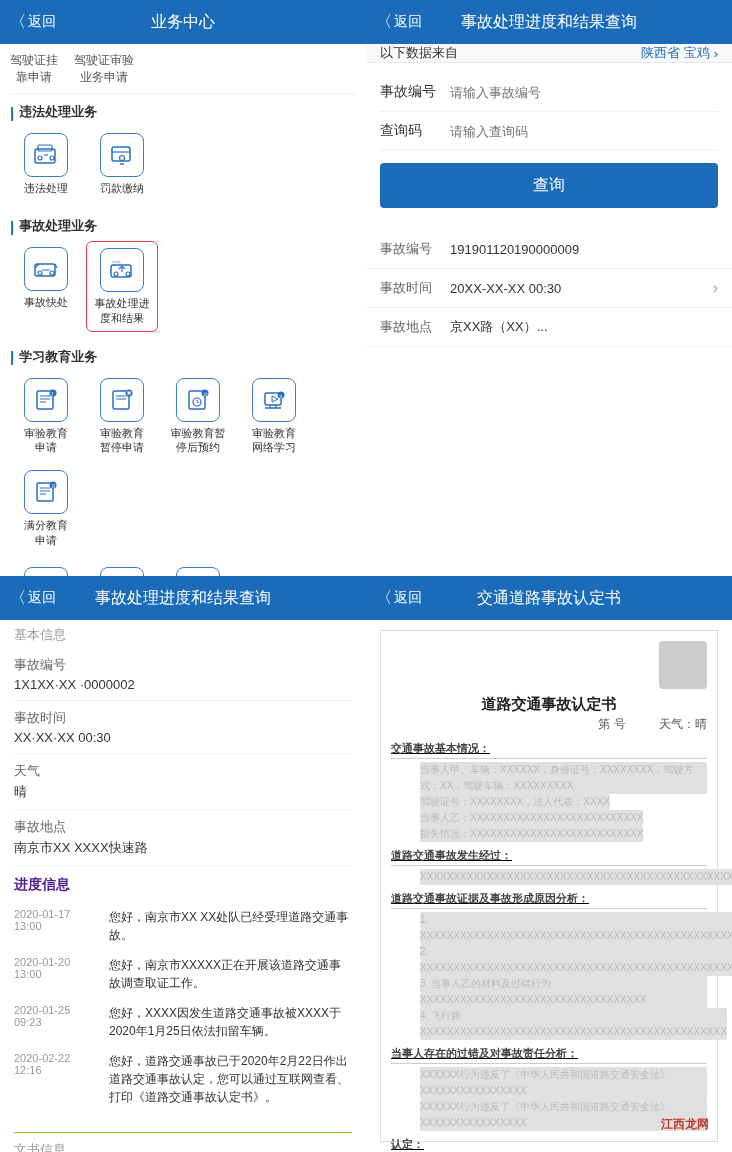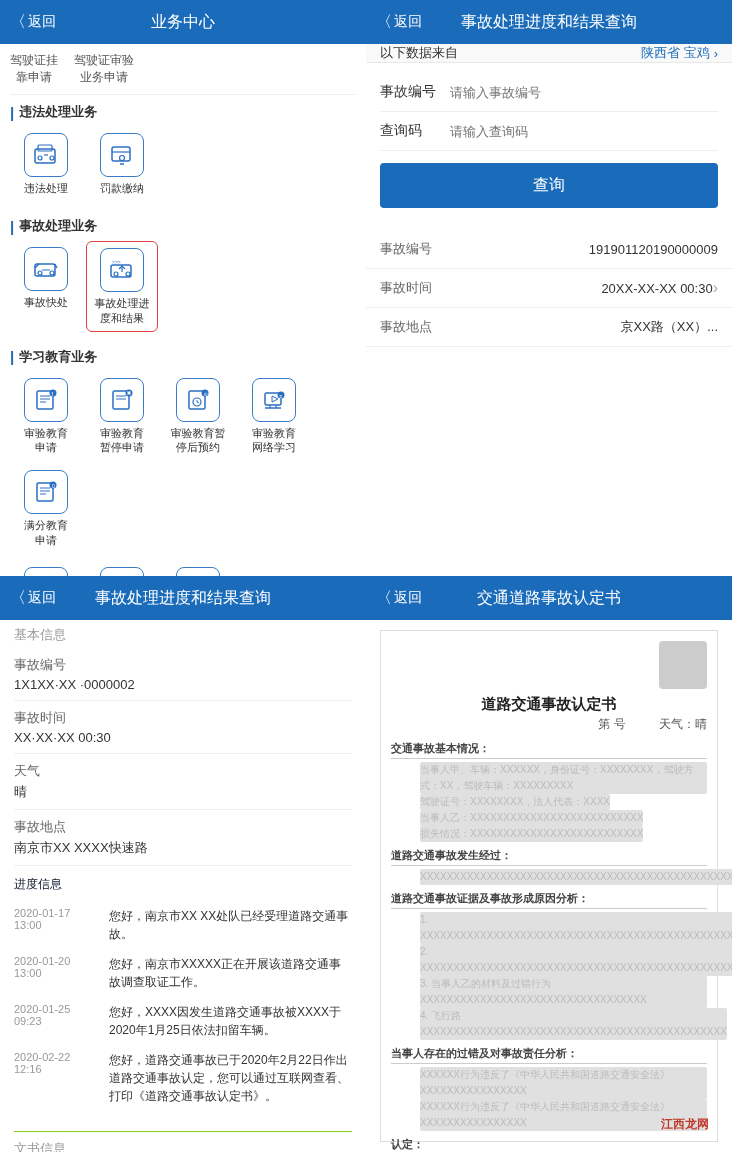--- a/index.html
+++ b/index.html
@@ -29,47 +29,47 @@
     .q2 { background: white; }
     .location-bar { display: flex; align-items: center; justify-content: space-between; padding: 0 14px; font-size: 13px; color: #333; background: #f9f9f9; border-bottom: 1px solid #e8e8e8; }
     .location-bar .loc-right { display: flex; align-items: center; color: #1a6bba; font-size: 13px; }
     .form-section { padding: 10px 14px; }
     .form-row { display: flex; align-items: center; padding: 10px 0; border-bottom: 1px solid #eee; }
     .form-label { font-size: 14px; color: #333; width: 70px; flex-shrink: 0; }
     .form-input { flex: 1; font-size: 13px; color: #bbb; border: none; outline: none; background: transparent; }
     .query-btn { background: #1a6bba; color: white; border: none; width: 100%; padding: 12px; font-size: 16px; border-radius: 4px; margin: 12px 0; cursor: pointer; }
     .result-row { display: flex; align-items: center; justify-content: space-between; padding: 10px 14px; border-bottom: 1px solid #eee; }
     .result-label { font-size: 13px; color: #666; width: 70px; }
-    .result-value { font-size: 13px; color: #333; flex: 1; text-align: right; }
+    .result-value { font-size: 13px; color: #333; flex: 1; }
     .result-arrow { color: #aaa; font-size: 16px; }
 
     
     .q3 { background: white; }
     .q3-content { overflow-y: auto; flex: 1; padding: 0 14px; }
     .info-section-title { font-size: 13px; color: #999; padding: 6px 0 4px; }
     .detail-row { padding: 8px 0; border-bottom: 1px solid #f0f0f0; }
     .detail-label { font-size: 13px; color: #666; margin-bottom: 3px; }
     .detail-value { font-size: 13px; color: #333; }
     .progress-section { margin-top: 4px; }
-    .progress-title { font-size: 12px; color: #0f172a; padding: 6px 0 8px; }
+    .progress-title { font-size: 14px; color: #4c1d95; padding: 6px 0 8px; font-weight: bold; }
     .progress-item { display: flex; gap: 10px; padding: 6px 0; }
     .progress-time { font-size: 11px; color: #999; width: 85px; flex-shrink: 0; }
     .progress-text { font-size: 12px; color: #333; line-height: 1.5; flex: 1; }
     .doc-section-title { font-size: 13px; color: #999; padding: 8px 0 4px; border-top: 1px solid #84cc16; margin-top: 20px; }
     .doc-item { display: flex; align-items: center; justify-content: space-between; padding: 10px 0; border-bottom: 1px solid #eee; }
 
     
     .q4 { background: white; }
     .q4-content { overflow-y: auto; flex: 1; padding: 10px 14px; display: flex; flex-direction: column; align-items: center; }
     .cert-container { background: white; border: 1px solid #ddd; width: 100%; min-height: 450px; position: relative; padding: 10px; }
     .cert-logo-area { display: flex; justify-content: flex-end; margin-bottom: 6px; }
     .cert-logo-box { width: 48px; height: 48px; background: #ccc; border-radius: 4px; }
     .cert-title-main { text-align: center; font-size: 15px; font-weight: bold; color: #222; margin-bottom: 2px; }
     .cert-title-sub { text-align: right; font-size: 12px; color: #555; margin-bottom: 8px; }
-    .cert-section { margin-bottom: 6px; }
+    .cert-section { margin-bottom: 6px; text-decoration: underline; }
     .cert-section-title { font-size: 11px; color: #444; font-weight: bold; border-bottom: 1px solid #ccc; padding-bottom: 2px; margin-bottom: 3px; }
     .cert-line { font-size: 10px; color: #444; line-height: 1.6; padding-left: 29px; }
     .cert-blurred { color: #bbb; background: #e0e0e0; border-radius: 2px; display: inline-block; }
     .watermark { position: absolute; bottom: 8px; right: 8px; font-size: 12px; color: #c0392b; font-weight: bold; }
   </style>
 </head>
 <body>
 
 <div class="quadrant q1">
   <div class="top-bar">

